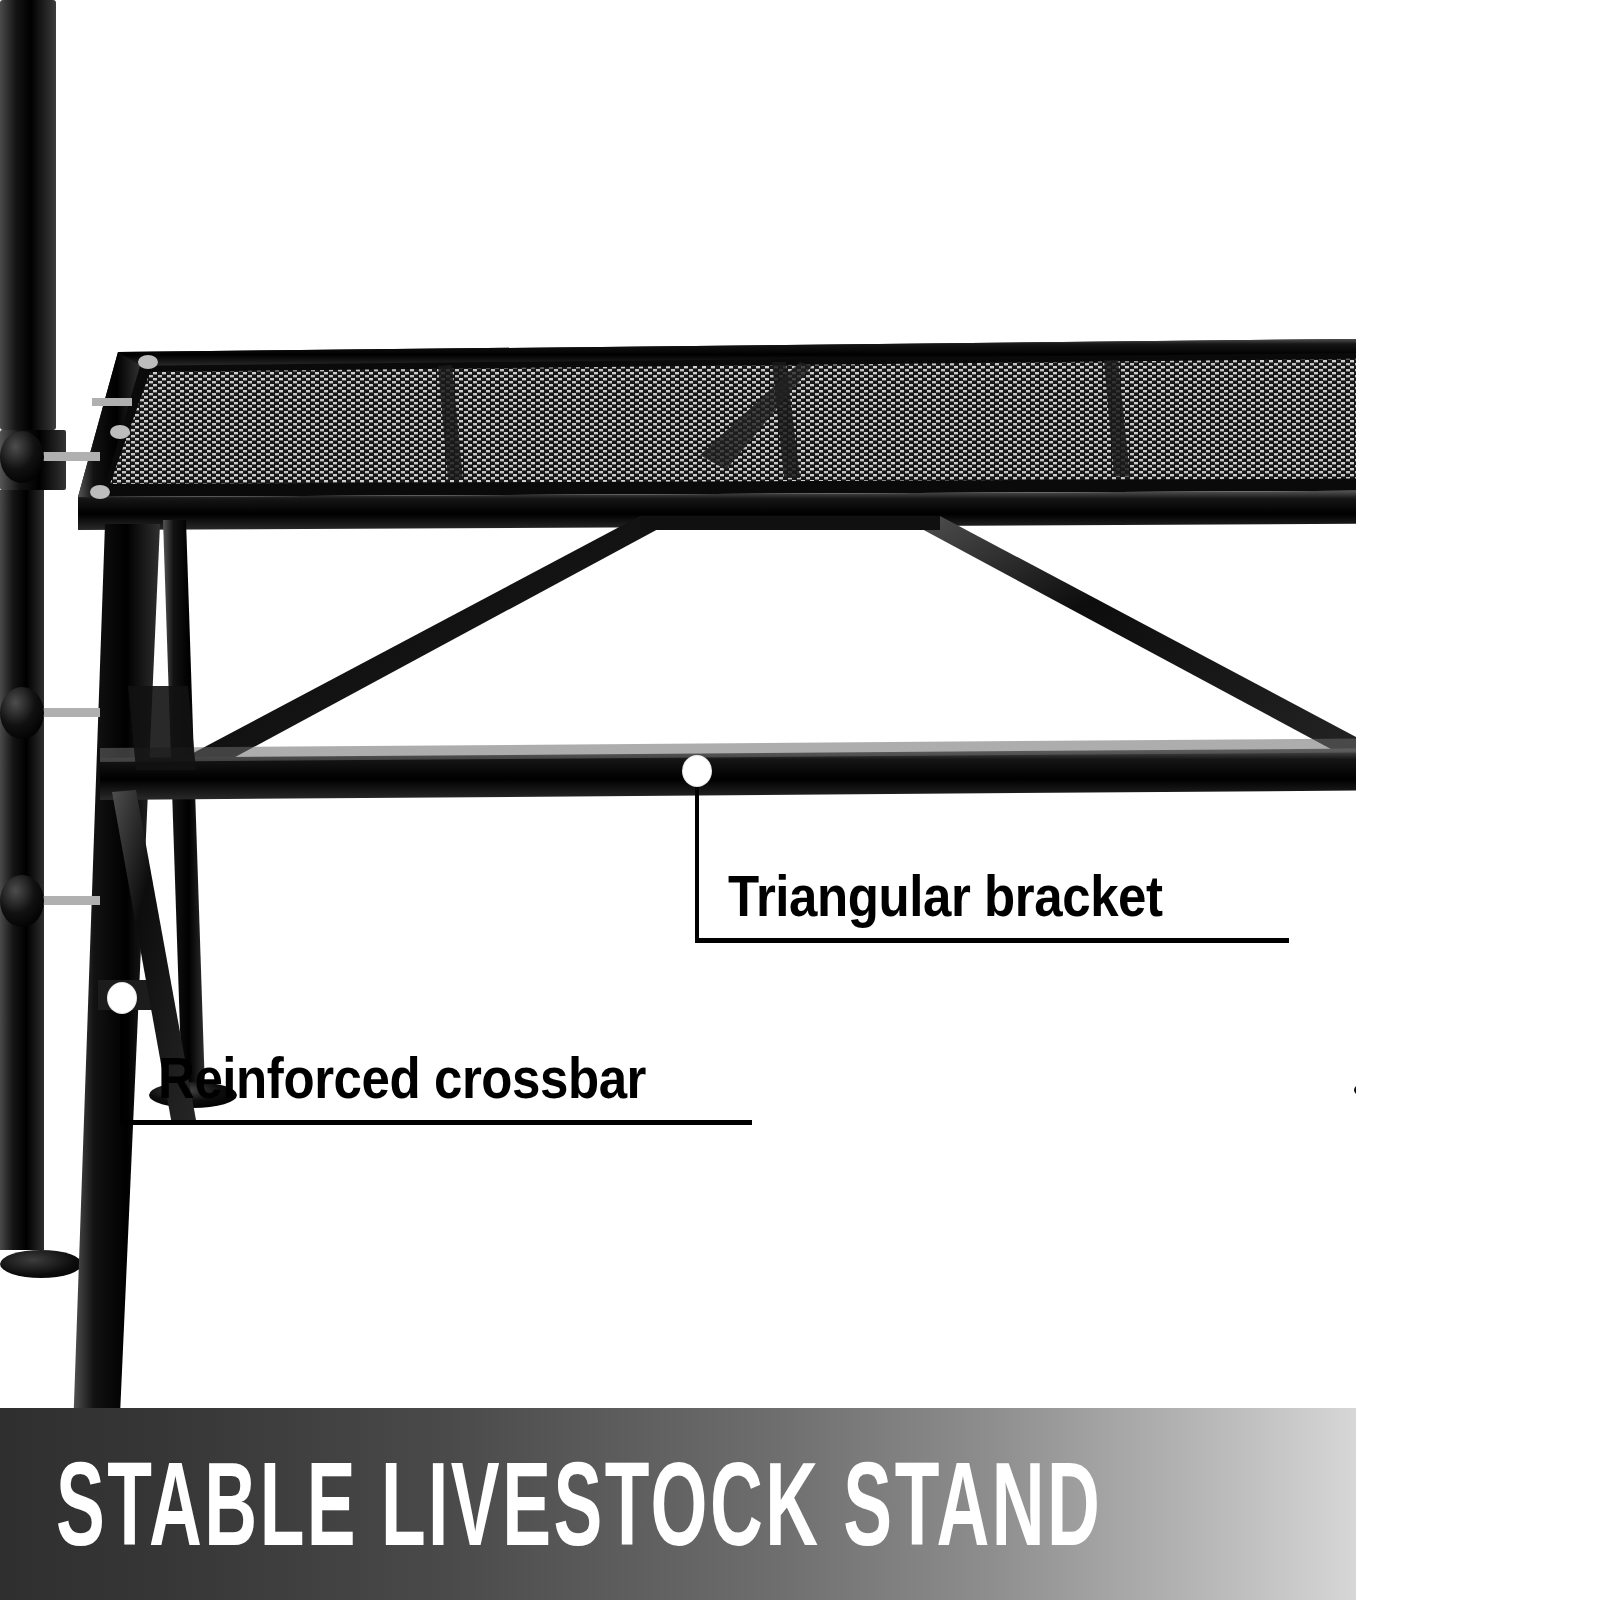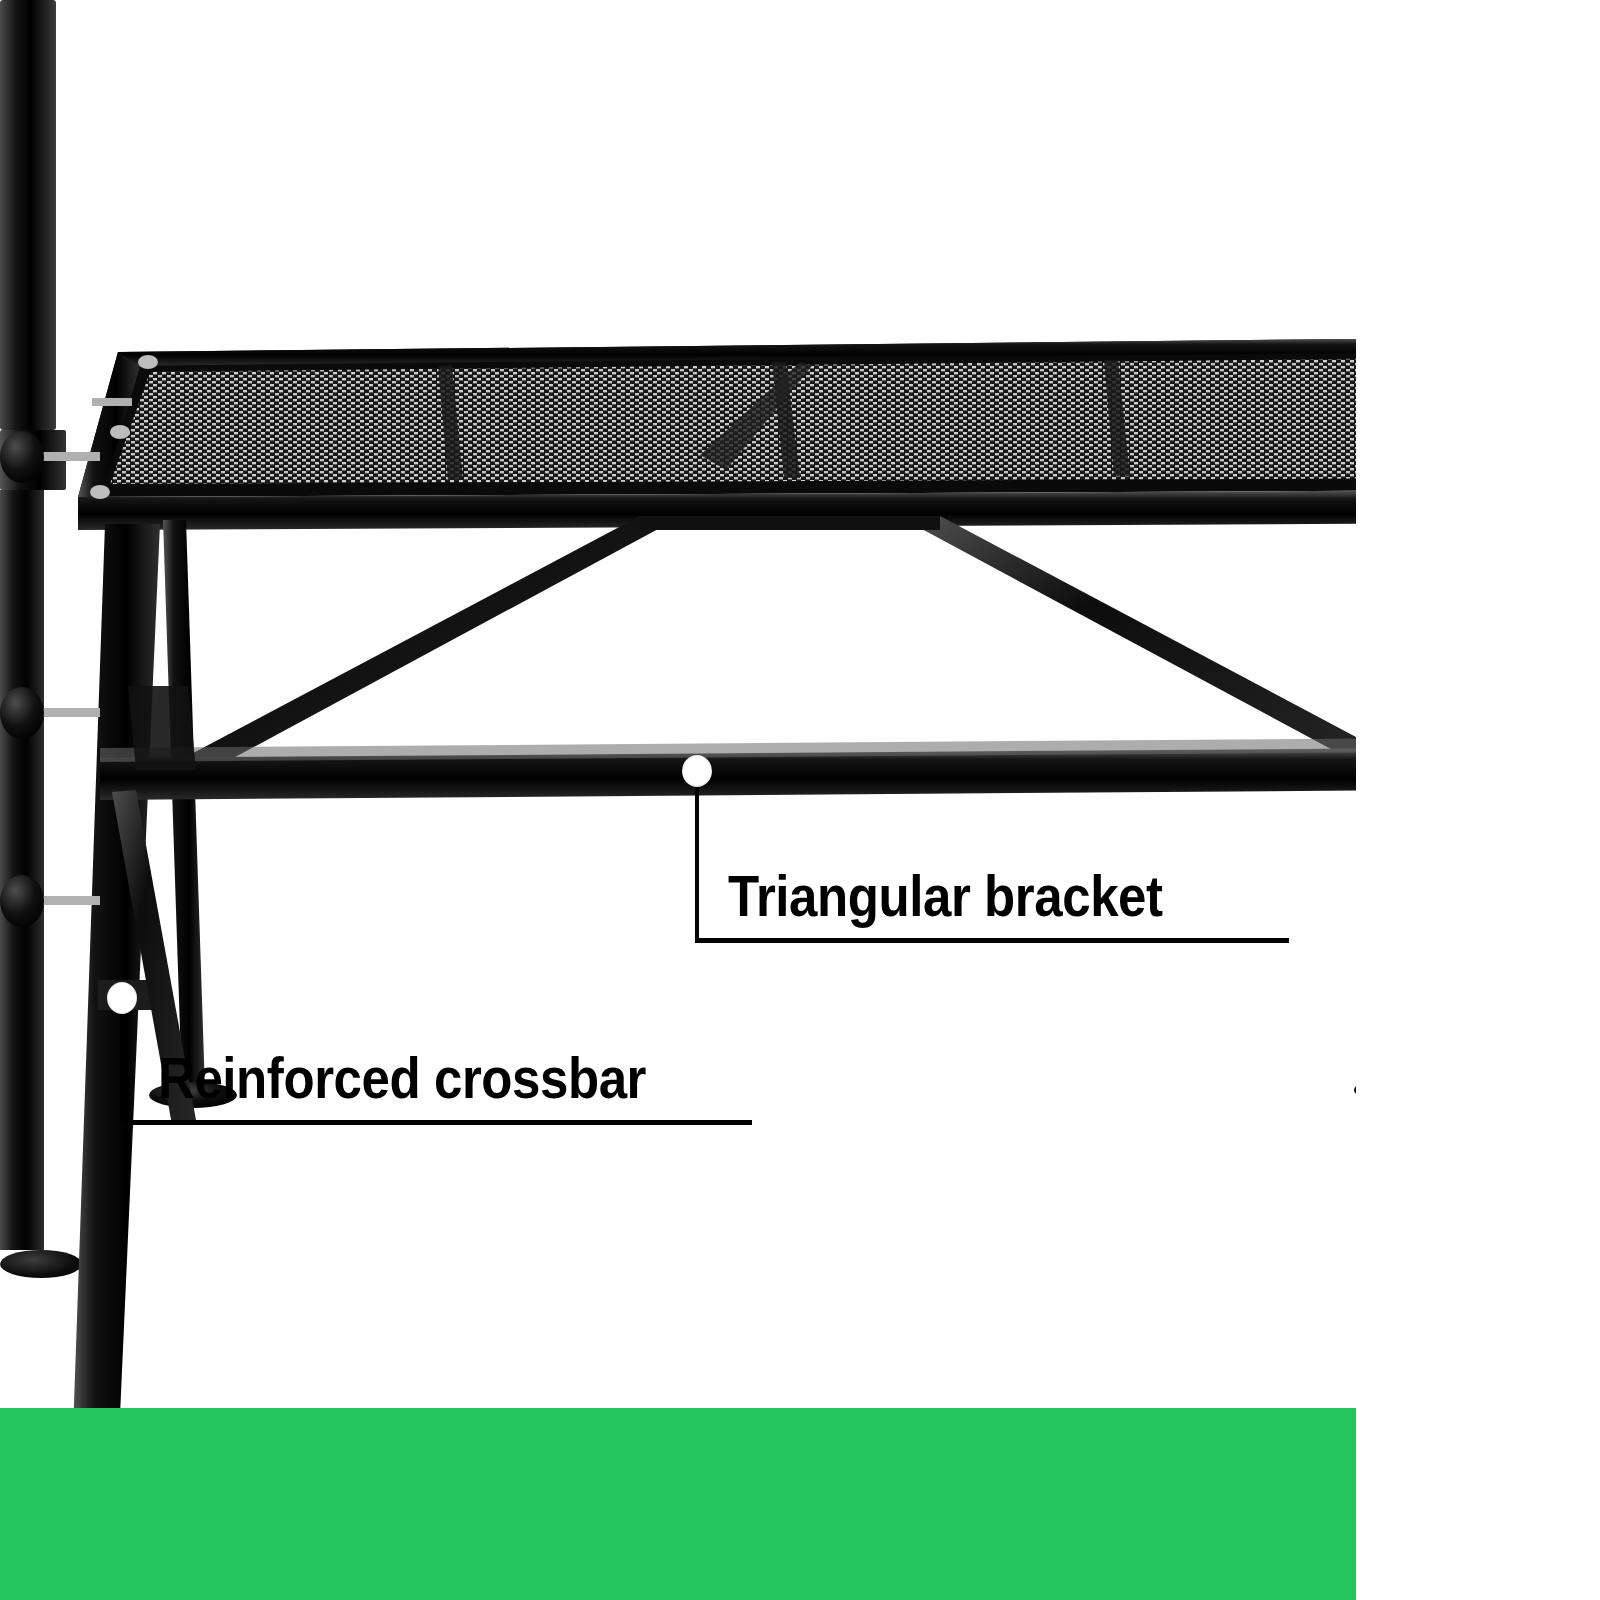--- a/index.html
+++ b/index.html
@@ -1,17 +1,17 @@
 <!DOCTYPE html>
 <html><head>
 <meta charset="utf-8">
 <style>
   html,body{margin:0;padding:0;background:#fff;}
   body{width:1600px;height:1600px;font-family:"Liberation Sans",sans-serif;overflow:hidden;}
-  #stage{position:relative;width:1356px;height:1600px;background:#22c55e;overflow:hidden;}
+  #stage{position:relative;width:1356px;height:1600px;background:#bef264;overflow:hidden;}
 
   
   #photo{position:absolute;left:0;top:0;width:1600px;height:1408px;background:#ffffff;overflow:hidden;}
 
   
   #head-post{left:45px;top:-10px;width:56px;height:430px;border-radius:3px;
      background:linear-gradient(90deg,#4a4a4a 0%,#151515 28%,#000 55%,#2b2b2b 88%,#3d3d3d 100%);}
   #head-post-sleeve{left:40px;top:382px;width:66px;height:60px;border-radius:2px;
      background:linear-gradient(90deg,#555 0%,#111 30%,#000 60%,#333 100%);}
   #head-post-lower{left:52px;top:430px;width:44px;height:760px;
@@ -165,14 +165,17 @@
 
     <div>
       <div class="leader-v" style="left:120px;top:997px;height:128px;"></div>
       <div class="leader-h" style="left:120px;top:1120px;width:632px;"></div>
       <div class="callout-label" style="left:158px;top:1044px;font-size:58px;">Reinforced crossbar</div>
       <div class="dot" style="left:108px;top:983px;width:28px;height:30px;"></div>
     </div>
 
   </div>
 
+  <div id="banner">
+    <div id="banner-text">STABLE  LIVESTOCK  STAND</div>
+  </div>
 
 </div>
 
 </body></html>

